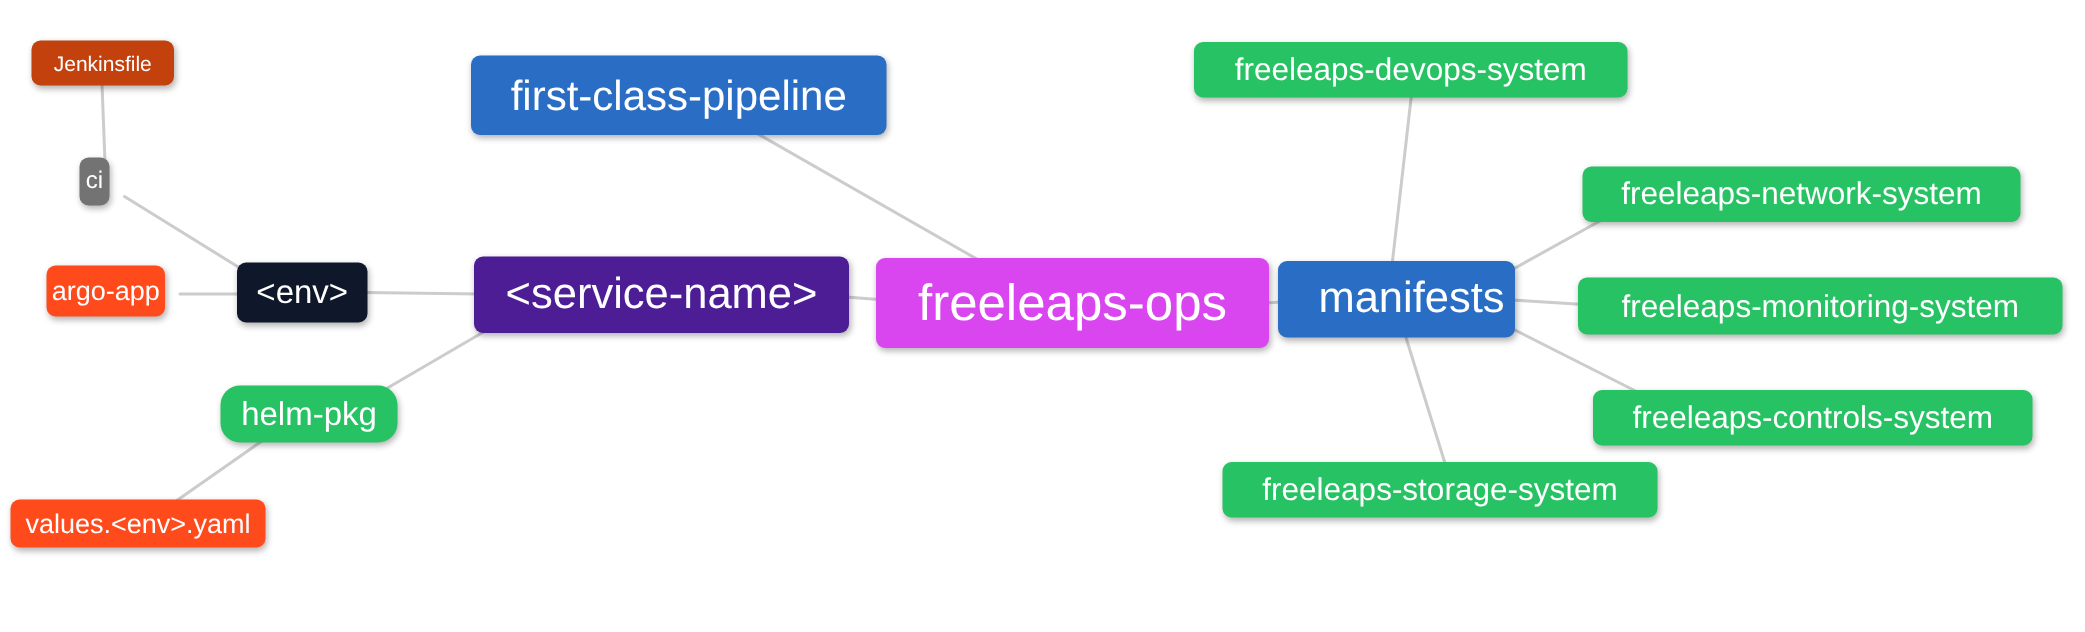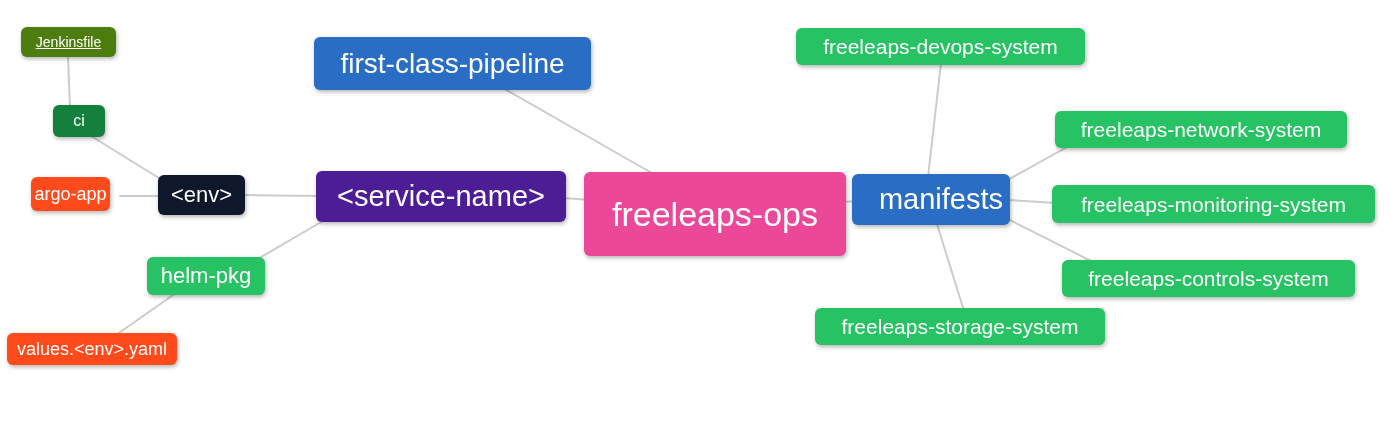--- a/index.html
+++ b/index.html
@@ -52,48 +52,48 @@
       <line x1="116" y1="335" x2="176" y2="293" stroke="#cccccc" stroke-width="2" stroke-linecap="round"></line>
       <line x1="564" y1="198" x2="590" y2="200" stroke="#cccccc" stroke-width="2" stroke-linecap="round"></line>
       <line x1="503" y1="88" x2="664" y2="180" stroke="#cccccc" stroke-width="2" stroke-linecap="round"></line>
       <line x1="843" y1="202" x2="858" y2="201" stroke="#cccccc" stroke-width="2" stroke-linecap="round"></line>
       <line x1="928" y1="177" x2="941" y2="63" stroke="#cccccc" stroke-width="2" stroke-linecap="round"></line>
       <line x1="1004" y1="182" x2="1078" y2="141" stroke="#cccccc" stroke-width="2" stroke-linecap="round"></line>
       <line x1="1008" y1="200" x2="1056" y2="203" stroke="#cccccc" stroke-width="2" stroke-linecap="round"></line>
       <line x1="1006" y1="218" x2="1095" y2="263" stroke="#cccccc" stroke-width="2" stroke-linecap="round"></line>
       <line x1="937" y1="224" x2="964" y2="311" stroke="#cccccc" stroke-width="2" stroke-linecap="round"></line>
     </svg>
-<div class="node" style="left: 584px; top: 172px; width: 262px; height: 84px; background: #ec4899; font-size: 34px; color: rgb(255, 255, 255);">
+<div class="node" style="left: 584px; top: 172px; width: 262px; height: 60px; background: #d946ef; font-size: 34px; color: rgb(255, 255, 255);">
       <span>freeleaps-ops</span>
     </div>
     <div class="node" style="left: 314px; top: 37px; width: 277px; height: 53px; background: rgb(42, 109, 196); font-size: 28px; color: rgb(255, 255, 255); align-items: center;">
       <span>first-class-pipeline</span>
     </div>
     <div class="node" style="left: 316px; top: 171px; width: 250px; height: 51px; background: #4c1d95; font-size: 29px; color: rgb(255, 255, 255);">
       <span>&lt;service-name&gt;</span>
     </div>
     <div class="node" style="left: 852px; top: 174px; width: 158px; height: 51px; background: rgb(42, 109, 196); font-size: 29px; color: rgb(255, 255, 255); padding-left: 20px;">
       <span>manifests</span>
     </div>
     <div class="node" style="left: 158px; top: 175px; width: 87px; height: 40px; background: #0f172a; font-size: 22px; color: rgb(255, 255, 255);">
       <span>&lt;env&gt;</span>
     </div>
-    <div class="node" style="left: 147px; top: 257px; width: 118px; height: 38px; background: rgb(39, 194, 99); font-size: 22px; color: rgb(255, 255, 255);">
+    <div class="node" style="left: 147px; top: 257px; width: 118px; height: 38px; background: rgb(39, 194, 99); font-size: 22px; color: rgb(255, 255, 255); border-radius: 13px;">
       <span>helm-pkg</span>
     </div>
-    <div class="node" style="left: 53px; top: 105px; width: 52px; height: 32px; background: #15803d; font-size: 16px; color: rgb(255, 255, 255);">
+    <div class="node" style="left: 53px; top: 105px; width: 20px; height: 32px; background: #737373; font-size: 16px; color: rgb(255, 255, 255);">
       <span>ci</span>
     </div>
     <div class="node" style="left: 31px; top: 177px; width: 79px; height: 34px; background: rgb(255, 74, 28); font-size: 18px; color: rgb(255, 255, 255);">
       <span>argo-app</span>
     </div>
     <div class="node" style="left: 7px; top: 333px; width: 170px; height: 32px; background: rgb(255, 74, 28); font-size: 18px; color: rgb(255, 255, 255);">
       <span>values.&lt;env&gt;.yaml</span>
     </div>
-    <div class="node" style="left: 21px; top: 27px; width: 95px; height: 30px; background: #4d7c0f; font-size: 14px; color: rgb(255, 255, 255); text-decoration: underline;">
+    <div class="node" style="left: 21px; top: 27px; width: 95px; height: 30px; background: #c2410c; font-size: 14px; color: rgb(255, 255, 255);">
       <span>Jenkinsfile</span>
     </div>
     <div class="node" style="left: 796px; top: 28px; width: 289px; height: 37px; background: rgb(39, 194, 99); font-size: 21px; color: rgb(255, 255, 255);">
       <span>freeleaps-devops-system</span>
     </div>
     <div class="node" style="left: 1055px; top: 111px; width: 292px; height: 37px; background: rgb(39, 194, 99); font-size: 21px; color: rgb(255, 255, 255);">
       <span>freeleaps-network-system</span>
     </div>
     <div class="node" style="left: 1052px; top: 185px; width: 323px; height: 38px; background: rgb(39, 194, 99); font-size: 21px; color: rgb(255, 255, 255);">
       <span>freeleaps-monitoring-system</span>

